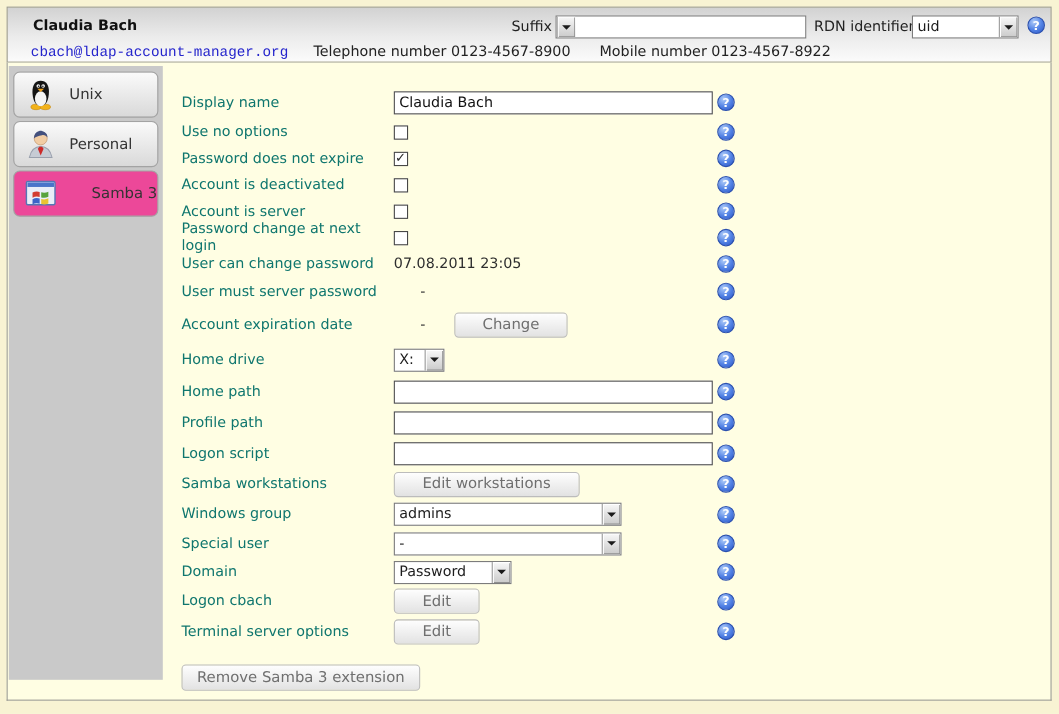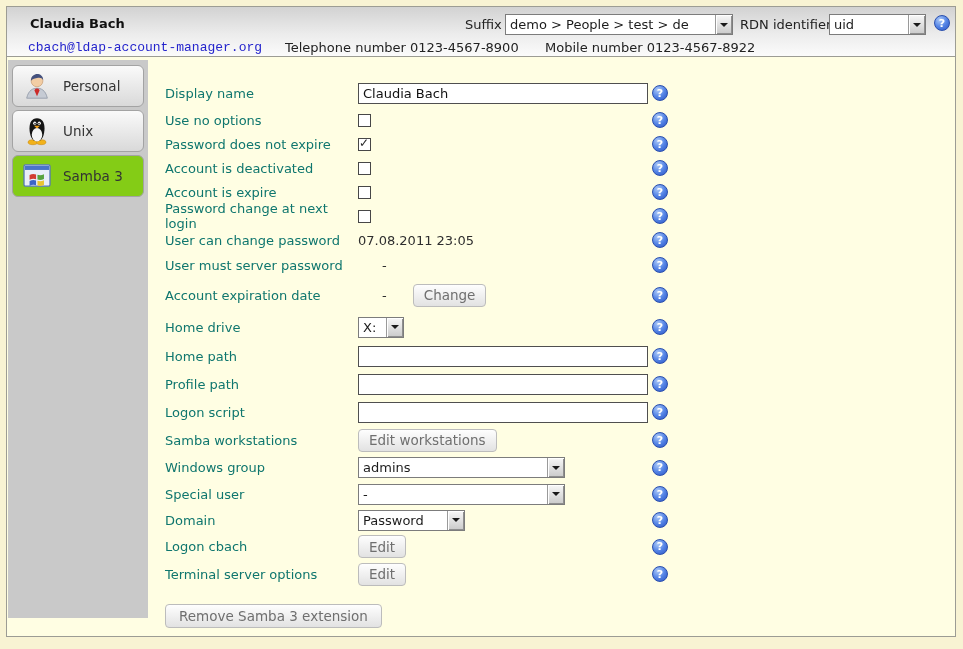--- a/index.html
+++ b/index.html
@@ -72,21 +72,21 @@
 
   
   .sidebar { position: absolute; left: 1px; top: 3px; width: 140px; height: 558px; background: #c9c9c9; }
   .tab {
     position: relative; margin: 0 3px 3px 4px; width: 132px; height: 42px;
     border: 1px solid #a3a3a3; border-radius: 6px;
     background: linear-gradient(#fafafa, #d9d9d9);
     display: flex; align-items: center; cursor: pointer;
   }
   .tab:first-child { margin-top: 5px; }
-  .tab.active { background: #84cc16; }
+  .tab.active { background: #ec4899; justify-content: space-between; }
   .tab-icon { width: 34px; height: 34px; margin-left: 7px; flex: none; display: flex; align-items: center; justify-content: center; }
   .tab-label { margin-left: 9px; color: #333; font-size: 13.5px; }
 
   
   .form { position: absolute; left: 158px; top: 21px; width: 540px; }
   .frow { position: relative; display: flex; align-items: center; }
   .flabel { width: 193px; flex: none; color: #0f766e; }
   .fctrl { display: flex; align-items: center; flex: 1; }
   .frow > .help { position: absolute; left: 487px; top: 50%; margin-top: -8px; }
 
@@ -101,42 +101,41 @@
     position: relative; cursor: pointer; margin: 0;
   }
   .cb:checked::after {
     content: "\2713"; position: absolute; left: 0px; top: -3px;
     font-size: 12px; color: #2b2b2b;
   }
   .btn {
     border: 1px solid #bcbcbc; border-radius: 4px;
     background: linear-gradient(#fefefe, #e2e2e2);
     color: #6f6f6f; font-family: inherit; font-size: 13.5px;
-    padding: 2px 10px; height: 23px; cursor: pointer; white-space: nowrap;
+    padding: 2px 25px; height: 23px; cursor: pointer; white-space: nowrap;
   }
   .static-val { color: #2e2e2e; }
   .dash { margin-left: 24px; }
   .remove-row { margin-top: 16px; }
   .btn-remove { height: 24px; padding: 2px 13px; }
 
   .w-homedrive { width: 46px; }
   .w-group { width: 207px; }
   .w-domain { width: 107px; }
 </style>
 </head>
 <body>
 
 <div class="app">
 
   <div class="header">
     <div class="h-name">Claudia Bach</div>
 
     <div class="h-label h-suffix-label">Suffix</div>
     <div class="sel h-suffix">
-      <span class="sel-text">demo &gt; People &gt; test &gt; de</span>
       <span class="sel-arrow">
           <span class="tri"></span>
         </span>
     </div>
 
     <div class="h-label h-rdn-label">RDN identifier</div>
     <div class="sel h-rdn">
       <span class="sel-text">uid</span>
       <span class="sel-arrow">
           <span class="tri"></span>
@@ -146,49 +145,49 @@
     <div class="help h-help">?</div>
 
     <div class="h-row2 h-email">cbach@ldap-account-manager.org</div>
     <div class="h-row2 h-tel">Telephone number 0123-4567-8900</div>
     <div class="h-row2 h-mob">Mobile number 0123-4567-8922</div>
   </div>
 
   <div class="content">
 
     <div class="sidebar">
-      <div class="tab">
-        <span class="tab-icon">
-          <svg width="30" height="30" viewBox="0 0 32 32">
-            <path d="M5,29 C7,20 12,18.4 16,18.4 C20,18.4 25,20 27,29 Z" fill="#c6cbd4" stroke="#99a0ad" stroke-width="1"></path>
-            <path d="M14.6,18.6 L13.2,20.6 L16,27 L18.8,20.6 L17.4,18.6 Z" fill="#cc2a2a"></path>
-            <circle cx="16" cy="10.5" r="6.3" fill="#f2cda4" stroke="#c9a078" stroke-width="0.8"></circle>
-            <path d="M9.6,10.5 C9.2,4.6 14.6,2.6 17.2,3.2 C20.8,4 22.8,6.6 22.5,9.6 C21.4,7.8 19.6,6.8 17.2,7.3 C13.8,8 11.2,8.6 9.6,10.5 Z" fill="#44517e"></path>
-          </svg>
-        </span>
-        <span class="tab-label">Personal</span>
-      </div>
-
       <div class="tab">
         <span class="tab-icon">
           <svg width="30" height="30" viewBox="0 0 32 32">
             <ellipse cx="11.5" cy="28" rx="5" ry="2.6" fill="#f2b21a" stroke="#c88a10" stroke-width="0.6"></ellipse>
             <ellipse cx="20.5" cy="28" rx="5" ry="2.6" fill="#f2b21a" stroke="#c88a10" stroke-width="0.6"></ellipse>
             <path d="M16,2.5 C21.5,2.5 24,7 24,13 C24,19.5 22,27 16,27 C10,27 8,19.5 8,13 C8,7 10.5,2.5 16,2.5 Z" fill="#141414"></path>
             <ellipse cx="16" cy="20" rx="5.6" ry="7.2" fill="#f4f4f4"></ellipse>
             <circle cx="13.6" cy="7.6" r="1.7" fill="#fff"></circle>
             <circle cx="18.4" cy="7.6" r="1.7" fill="#fff"></circle>
             <circle cx="13.9" cy="7.9" r="0.8" fill="#111"></circle>
             <circle cx="18.1" cy="7.9" r="0.8" fill="#111"></circle>
             <path d="M12.8,10.4 L19.2,10.4 L16,13.4 Z" fill="#f2a11a"></path>
           </svg>
         </span>
         <span class="tab-label">Unix</span>
       </div>
 
+      <div class="tab">
+        <span class="tab-icon">
+          <svg width="30" height="30" viewBox="0 0 32 32">
+            <path d="M5,29 C7,20 12,18.4 16,18.4 C20,18.4 25,20 27,29 Z" fill="#c6cbd4" stroke="#99a0ad" stroke-width="1"></path>
+            <path d="M14.6,18.6 L13.2,20.6 L16,27 L18.8,20.6 L17.4,18.6 Z" fill="#cc2a2a"></path>
+            <circle cx="16" cy="10.5" r="6.3" fill="#f2cda4" stroke="#c9a078" stroke-width="0.8"></circle>
+            <path d="M9.6,10.5 C9.2,4.6 14.6,2.6 17.2,3.2 C20.8,4 22.8,6.6 22.5,9.6 C21.4,7.8 19.6,6.8 17.2,7.3 C13.8,8 11.2,8.6 9.6,10.5 Z" fill="#44517e"></path>
+          </svg>
+        </span>
+        <span class="tab-label">Personal</span>
+      </div>
+
       <div class="tab active">
         <span class="tab-icon">
           <svg width="30" height="26" viewBox="0 0 32 28">
             <rect x="2" y="2" width="28" height="23" rx="1.5" fill="#e9eef8" stroke="#5577b5" stroke-width="1.4"></rect>
             <rect x="3" y="3" width="26" height="4.5" fill="#4a74c9"></rect>
             <g transform="translate(8,10)">
               <path d="M0,3 Q3.5,1.2 7,2.4 L7,7.4 Q3.5,6.2 0,8 Z" fill="#d23c31"></path>
               <path d="M8.5,2.7 Q12,3.9 15.5,2.1 L15.5,7.1 Q12,8.9 8.5,7.7 Z" fill="#58a33e"></path>
               <path d="M0,9.5 Q3.5,7.7 7,8.9 L7,13.9 Q3.5,12.7 0,14.5 Z" fill="#3c64c8"></path>
               <path d="M8.5,9.2 Q12,10.4 15.5,8.6 L15.5,13.6 Q12,15.4 8.5,14.2 Z" fill="#e9c431"></path>
@@ -227,21 +226,21 @@
 
       <div class="frow" style="height:24px">
         <div class="flabel">Account is deactivated</div>
         <div class="fctrl">
             <input class="cb" type="checkbox" style="">
           </div>
         <div class="help">?</div>
       </div>
 
       <div class="frow" style="height:24px">
-        <div class="flabel">Account is expire</div>
+        <div class="flabel">Account is server</div>
         <div class="fctrl">
             <input class="cb" type="checkbox" style="">
           </div>
         <div class="help">?</div>
       </div>
 
       <div class="frow" style="height:24px">
         <div class="flabel">Password change at next login</div>
         <div class="fctrl">
             <input class="cb" type="checkbox" style="">

